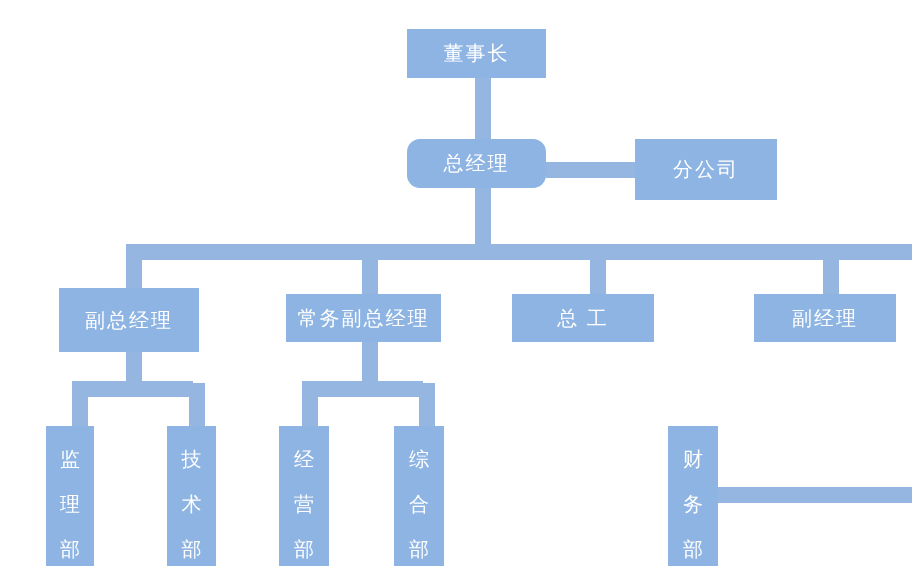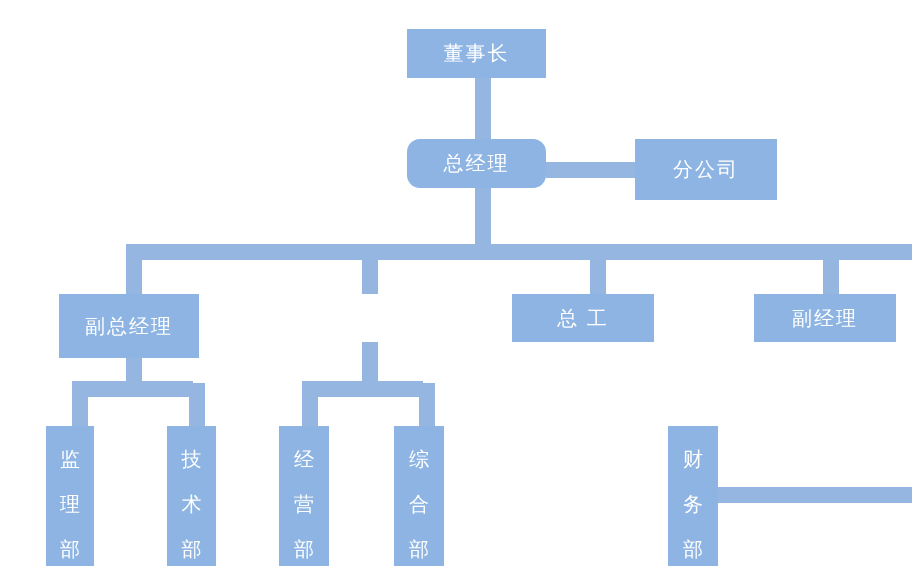--- a/index.html
+++ b/index.html
@@ -59,21 +59,21 @@
   #l-drop-technical  { left: 173px; top: 367px; width: 4px;   height: 43px; }
   #l-stub-mid        { left: 346px; top: 326px; width: 4px;   height: 41px; }
   #l-bar-mid         { left: 286px; top: 365px; width: 121px; height: 4px; }
   #l-drop-operations { left: 286px; top: 367px; width: 4px;   height: 43px; }
   #l-drop-general    { left: 403px; top: 367px; width: 4px;   height: 43px; }
 
   
   #chairman        { left: 391px; top: 13px;  width: 139px; height: 49px; }
   #gm              { left: 391px; top: 123px; width: 139px; height: 49px; border-radius: 13px; }
   #branch          { left: 619px; top: 123px; width: 142px; height: 61px; }
-  #deputy-gm       { left: 43px;  top: 278px; width: 140px; height: 64px; }
+  #deputy-gm       { left: 43px;  top: 272px; width: 140px; height: 64px; }
   #exec-deputy-gm  { left: 270px; top: 278px; width: 155px; height: 48px; }
   #chief-engineer  { left: 496px; top: 278px; width: 142px; height: 48px; }
   #deputy-manager  { left: 738px; top: 278px; width: 142px; height: 48px; }
   #supervision     { left: 30px;  top: 410px; width: 48px;  height: 140px; }
   #technical       { left: 151px; top: 410px; width: 49px;  height: 140px; }
   #operations      { left: 263px; top: 410px; width: 50px;  height: 140px; }
   #general-affairs { left: 378px; top: 410px; width: 50px;  height: 140px; }
   #finance         { left: 652px; top: 410px; width: 50px;  height: 140px; }
 </style>
 </head>
@@ -105,20 +105,23 @@
   </div>
   <div class="box" id="gm">
     <span>总经理</span>
   </div>
   <div class="box" id="branch">
     <span>分公司</span>
   </div>
   <div class="box" id="deputy-gm">
     <span>副总经理</span>
   </div>
+  <div class="box" id="exec-deputy-gm">
+    <span>常务副总经理</span>
+  </div>
   <div class="box" id="chief-engineer">
     <span>总 工</span>
   </div>
   <div class="box" id="deputy-manager">
     <span>副经理</span>
   </div>
 
   <div class="box vbox" id="supervision">
     <div class="vchar">监</div>
     <div class="vchar">理</div>

